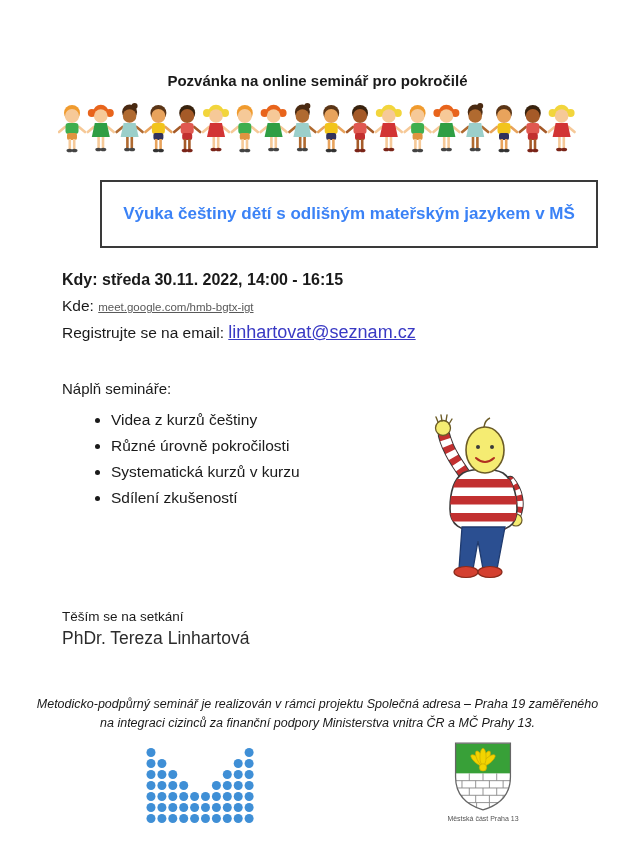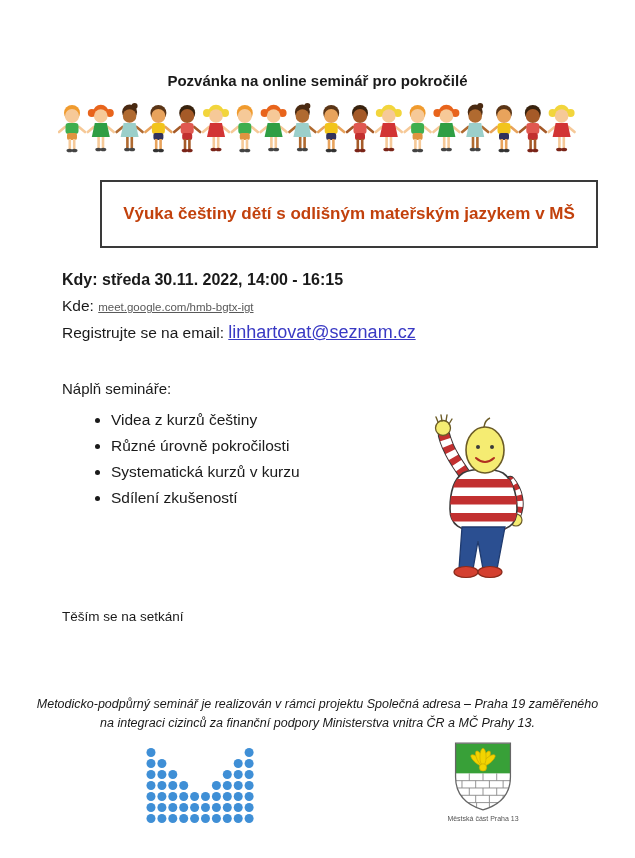--- a/index.html
+++ b/index.html
@@ -4,21 +4,21 @@
 <style>
   html,body{margin:0;padding:0;background:#fff;}
   .page{position:relative;width:635px;height:858px;background:#fff;overflow:hidden;
         font-family:"Liberation Sans",sans-serif;color:#1a1a1a;}
   .header-title{position:absolute;top:72px;left:0;width:100%;text-align:center;
         font-size:15px;font-weight:bold;}
   .children-strip{position:absolute;top:101px;left:58px;width:519px;height:62px;}
   .banner-box{position:absolute;left:100px;top:180px;width:498px;height:68px;
         border:2px solid #3a3a3a;box-sizing:border-box;display:flex;align-items:center;
         justify-content:center;background:#fff;}
-  .banner-title{font-size:17px;font-weight:bold;color:#c2410c;white-space:nowrap;}
+  .banner-title{font-size:17px;font-weight:bold;color:#3b82f6;white-space:nowrap;}
   .when-line{position:absolute;left:62px;top:271px;font-size:16px;font-weight:bold;}
   .where-line{position:absolute;left:62px;top:297px;font-size:15.5px;}
   .where-link{font-size:11.5px;color:#595959;text-decoration:underline;cursor:pointer;}
   .register-line{position:absolute;left:62px;top:322px;font-size:15.5px;}
   .register-link{font-size:18px;color:#3939c4;text-decoration:underline;cursor:pointer;}
   .agenda-heading{position:absolute;left:62px;top:380px;font-size:15px;}
   .agenda-list{position:absolute;left:80px;top:407px;margin:0;padding-left:22px;
         font-size:15.5px;}
   .agenda-list li{line-height:26px;margin-left:9px;}
   .mascot{position:absolute;left:428px;top:411px;width:100px;height:172px;}
@@ -181,20 +181,21 @@
     <ellipse cx="57" cy="39" rx="19" ry="23" fill="#f5ec72" stroke="#6b5b26" stroke-width="1.6"></ellipse>
     <circle cx="50" cy="36" r="2" fill="#3a3a3a"></circle>
       <circle cx="64" cy="36" r="2" fill="#3a3a3a"></circle>
     <path d="M48,47 q9,8 18,0" stroke="#b03020" stroke-width="2" fill="none" stroke-linecap="round"></path>
     <path d="M34,116 L31,158 L45,158 L50,130 L55,158 L69,158 L77,116 Z" fill="#2b4f91" stroke="#1f3a6e" stroke-width="1.3"></path>
     <ellipse cx="38" cy="161" rx="12" ry="5.5" fill="#d44030" stroke="#8a2a1a" stroke-width="1.2"></ellipse>
     <ellipse cx="62" cy="161" rx="12" ry="5.5" fill="#d44030" stroke="#8a2a1a" stroke-width="1.2"></ellipse>
   </svg>
 
   <div class="closing">Těším se na setkání</div>
+  <div class="name">PhDr. Tereza Linhartová</div>
 
   <div class="note">
     <div>Metodicko-podpůrný seminář je realizován v rámci projektu Společná adresa – Praha 19 zaměřeného</div>
     <div>na integraci cizinců za finanční podpory Ministerstva vnitra ČR a MČ Prahy 13.</div>
   </div>
 
   <svg class="ministry-logo" id="mv-dots" viewBox="0 0 108 78">
       <circle cx="5" cy="5.5" r="4.5" fill="#3f8fd6"></circle>
       <circle cx="103.10000000000001" cy="5.5" r="4.5" fill="#3f8fd6"></circle>
       <circle cx="5" cy="16.5" r="4.5" fill="#3f8fd6"></circle>

